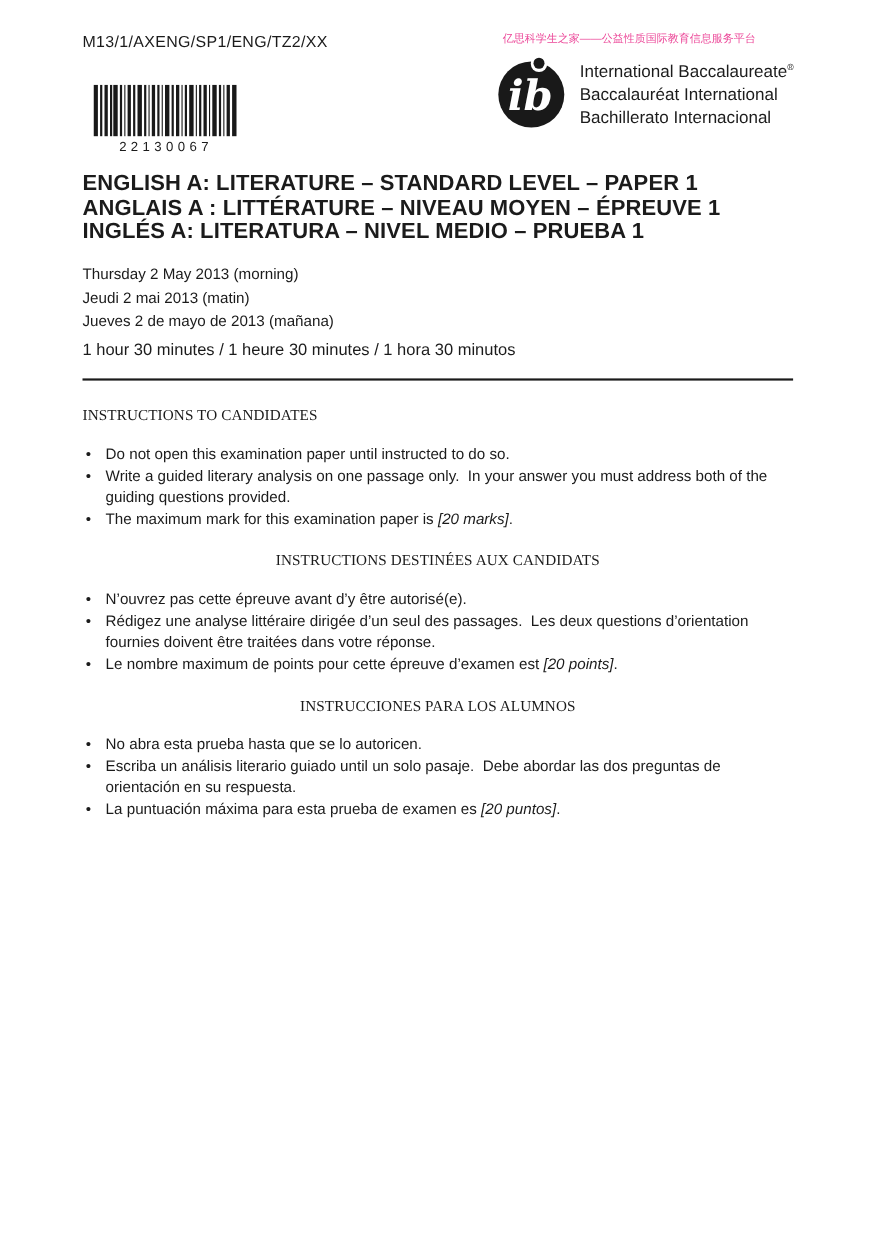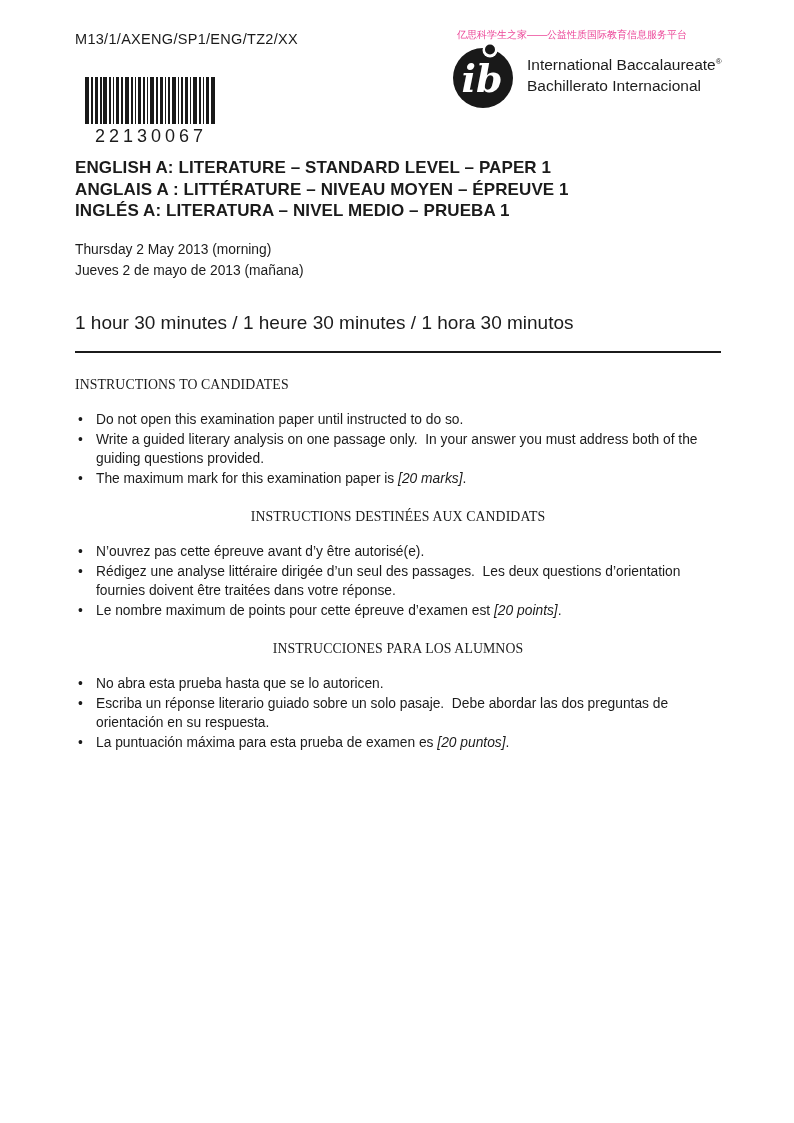--- a/index.html
+++ b/index.html
@@ -25,64 +25,64 @@
     top: 28px; left: 457px;
     font-size: 10px;
     color: #ec4899;
     white-space: nowrap;
     z-index: 3;
   }
   .logo-block {
     position: absolute;
     top: 42px; left: 450px;
     display: flex;
-    align-items: flex-start;
+    align-items: flex-end;
     z-index: 1;
   }
   .logo-mark { width: 68px; height: 68px; }
   .logo-text {
     margin-left: 9px;
     padding-top: 9px;
     font-size: 15.5px;
     line-height: 21px;
     color: #1c1c1c;
     white-space: nowrap;
   }
   .logo-text sup { font-size: 8px; vertical-align: super; }
   .barcode-block {
     position: absolute;
     top: 77px; left: 85px;
     width: 132px;
     text-align: center;
   }
   .barcode-number {
     margin-top: 2px;
-    font-size: 18px;
+    font-size: 12px;
     letter-spacing: 4px;
   }
   
   .content {
     position: absolute;
     top: 157px; left: 75px;
     width: 646px;
   }
   .title-block p {
-    font-size: 17px;
+    font-size: 20px;
     font-weight: bold;
     line-height: 21.5px;
     letter-spacing: 0.1px;
   }
   .date-block { margin-top: 17px; }
   .date-block p {
     font-size: 13.8px;
     line-height: 21px;
   }
   .duration {
-    margin-top: 31px;
-    font-size: 19px;
+    margin-top: 8px;
+    font-size: 15px;
   }
   .rule {
     margin-top: 17px;
     height: 2.5px;
     background: #1b1b1b;
     border: none;
   }
   .instr-heading {
     margin-top: 24px;
     font-size: 13.8px;
@@ -143,20 +143,21 @@
     <span class="logo-mark">
       <svg width="68" height="68" viewBox="0 0 68 68">
         <circle cx="33" cy="36" r="30" fill="#191919"></circle>
         <circle cx="40" cy="8" r="7.5" fill="#ffffff"></circle>
         <circle cx="40" cy="7.5" r="5" fill="#191919"></circle>
         <text x="32" y="50" text-anchor="middle" font-family="DejaVu Serif, serif" font-size="38" font-style="italic" font-weight="bold" fill="#ffffff">ib</text>
       </svg>
     </span>
     <div class="logo-text">
       <div><span>International Baccalaureate</span><sup>®</sup></div>
+      <div>Baccalauréat International</div>
       <div>Bachillerato Internacional</div>
     </div>
   </div>
 
   <div class="barcode-block">
     <span>
       <svg width="132" height="47" viewBox="0 0 132 47">
         <g fill="#191919">
           <rect x="0" width="4" height="47"></rect>
             <rect x="6" width="2" height="47"></rect>
@@ -197,20 +198,21 @@
   <div class="content">
 
     <div class="title-block">
       <p>ENGLISH A: LITERATURE – STANDARD LEVEL – PAPER 1</p>
       <p>ANGLAIS A : LITTÉRATURE – NIVEAU MOYEN – ÉPREUVE 1</p>
       <p>INGLÉS A: LITERATURA – NIVEL MEDIO – PRUEBA 1</p>
     </div>
 
     <div class="date-block">
       <p>Thursday 2 May 2013 (morning)</p>
+      <p>Jeudi 2 mai 2013 (matin)</p>
       <p>Jueves 2 de mayo de 2013 (mañana)</p>
     </div>
 
     <p class="duration">1 hour 30 minutes / 1 heure 30 minutes / 1 hora 30 minutos</p>
 
     <div class="rule"></div>
 
     <p class="instr-heading">INSTRUCTIONS TO CANDIDATES</p>
     <ul class="bullets">
       <li>
@@ -244,21 +246,21 @@
     </ul>
 
     <p class="instr-heading section-gap">INSTRUCCIONES PARA LOS ALUMNOS</p>
     <ul class="bullets">
       <li>
         <span class="bullet-marker">•</span>
         <span class="bullet-text">No abra esta prueba hasta que se lo autoricen.</span><span class="bullet-em"></span><span class="bullet-text"></span>
       </li>
       <li>
         <span class="bullet-marker">•</span>
-        <span class="bullet-text">Escriba un réponse literario guiado sobre un solo pasaje.  Debe abordar las dos preguntas de orientación en su respuesta.</span><span class="bullet-em"></span><span class="bullet-text"></span>
+        <span class="bullet-text">Escriba un análisis literario guiado until un solo pasaje.  Debe abordar las dos preguntas de orientación en su respuesta.</span><span class="bullet-em"></span><span class="bullet-text"></span>
       </li>
       <li>
         <span class="bullet-marker">•</span>
         <span class="bullet-text">La puntuación máxima para esta prueba de examen es </span><span class="bullet-em">[20 puntos]</span><span class="bullet-text">.</span>
       </li>
     </ul>
 
   </div>
 
   <div class="footer-left">2213-0067</div>

